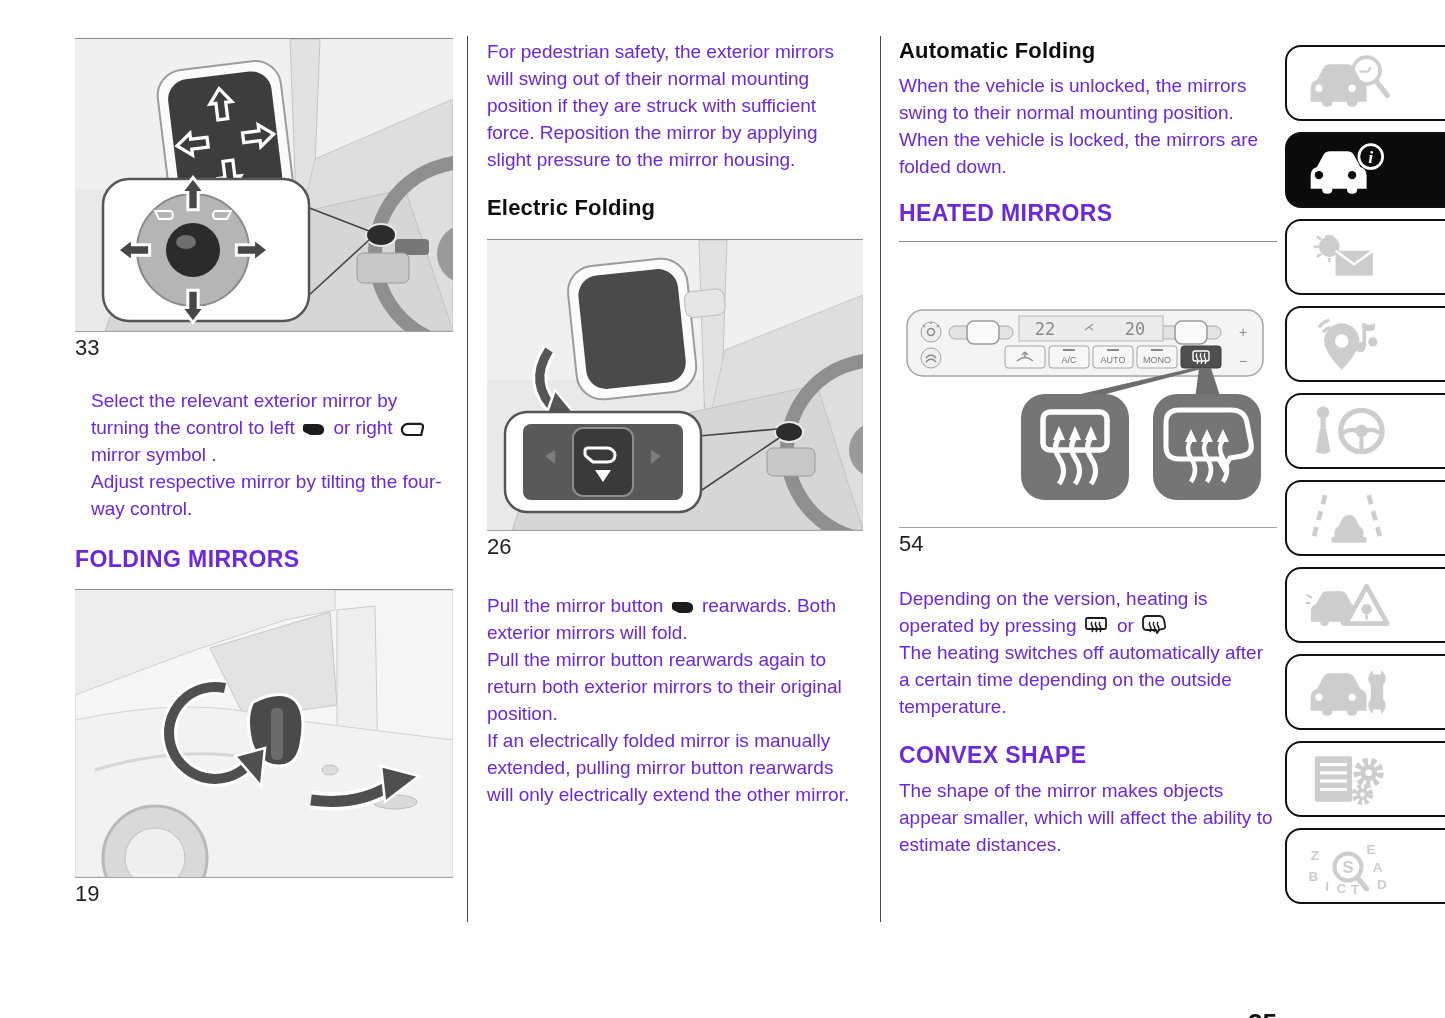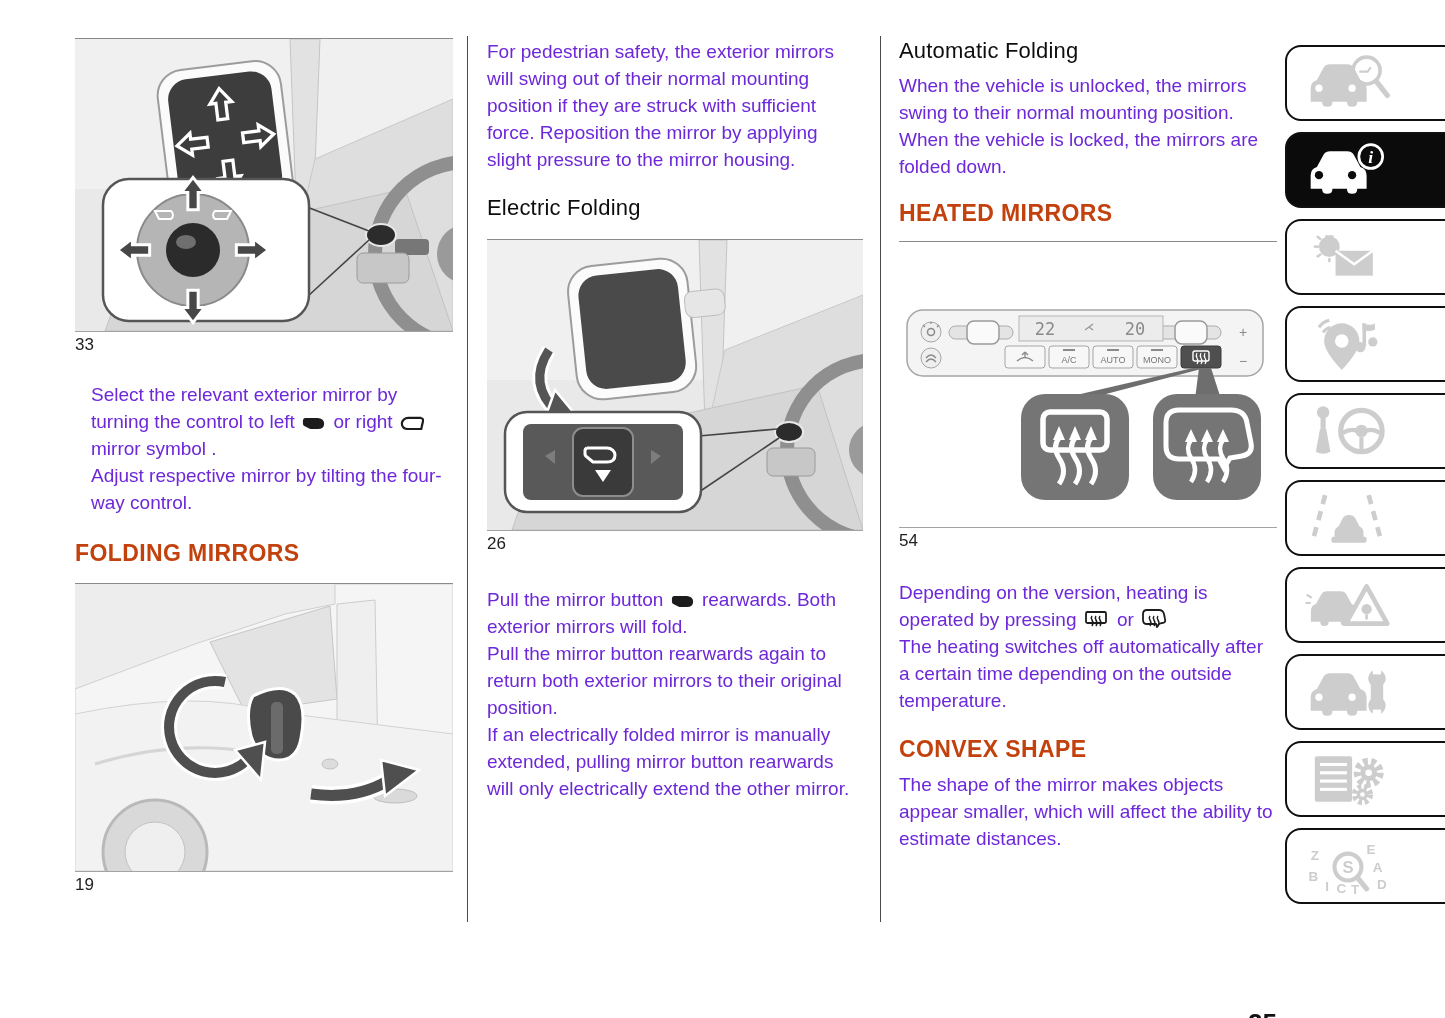--- a/index.html
+++ b/index.html
@@ -9,26 +9,26 @@
     overflow:hidden;
   }
   .col{position:absolute;top:38px;}
   .col-left{left:75px;width:378px;}
   .col-mid{left:487px;width:376px;}
   .col-right{left:899px;width:378px;}
   .vsep{position:absolute;top:36px;width:1px;height:886px;background:#4a4a4a;}
   .vsep1{left:467px;}
   .vsep2{left:880px;}
   .body-text{font-size:19px;line-height:27px;color:#6d28d9;}
-  .h-main{font-size:23px;font-weight:900;letter-spacing:.4px;color:#c2410c;margin:0;}
-  .h-sub{font-size:22px;font-weight:400;letter-spacing:.2px;color:#0e0e0e;margin:0;}
+  .h-main{font-size:23px;font-weight:900;letter-spacing:.4px;color:#6d28d9;margin:0;}
+  .h-sub{font-size:22px;font-weight:700;letter-spacing:.2px;color:#0e0e0e;margin:0;}
   .figure{border-top:1px solid #8a8a8a;border-bottom:1px solid #a3a3a3;background:#e9e9e9;overflow:hidden;}
   .figure.whitebg{background:#fff;}
   .figure svg{display:block;}
-  .caption{font-size:17px;color:#222;margin-top:3px;}
+  .caption{font-size:22px;color:#222;margin-top:3px;}
   .inline-ic{display:inline-block;vertical-align:-2px;margin:0 2px;}
   .pagenum{position:absolute;right:168px;top:1008px;font-size:26px;font-weight:900;color:#111;}
   
   .sidebar{position:absolute;left:1285px;top:45px;width:185px;display:flex;flex-direction:column;gap:11px;}
   .tab{height:76px;border:2px solid #101010;border-radius:16px;background:#fff;display:flex;align-items:center;padding-left:14px;box-sizing:border-box;}
   .tab .ticon{color:#cdcdcd;}
   .tab.active{background:#0b0b0b;}
   .tab.active .ticon{color:#ffffff;}
   .ticon{width:96px;height:58px;}
 </style>

